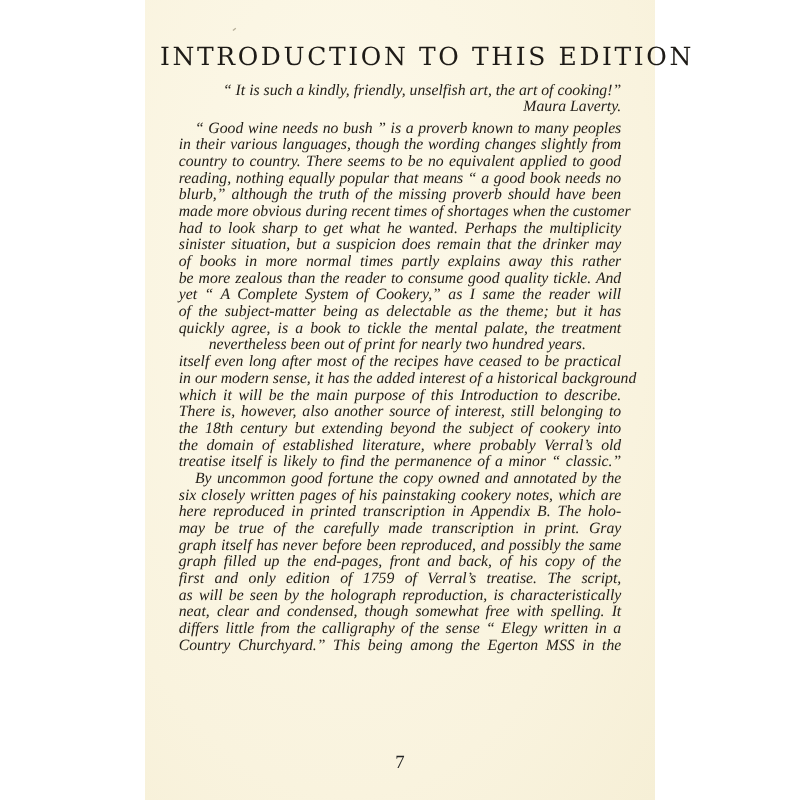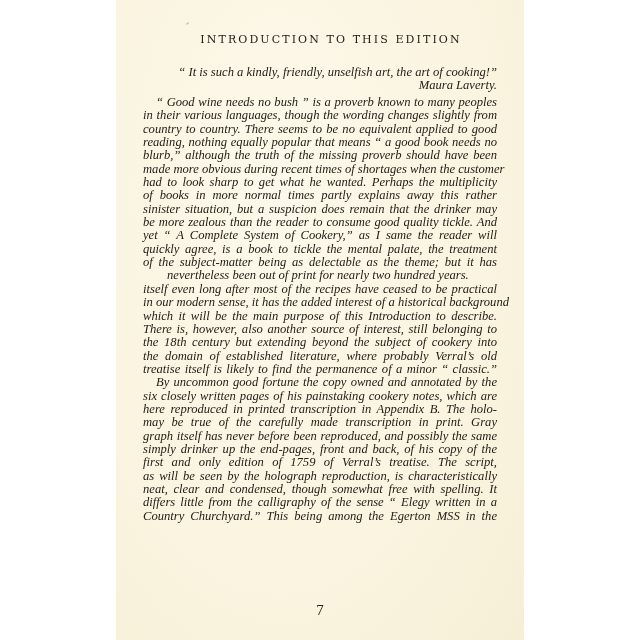--- a/index.html
+++ b/index.html
@@ -6,22 +6,22 @@
   body {
     width: 640px; height: 640px; background: #ffffff;
     position: relative; overflow: hidden;
   }
   .page {
     position: absolute; left: 116px; top: 0; width: 408px; height: 640px;
     background: #fbf6e4;
     background-image: radial-gradient(ellipse at 40% 30%, #fdf9ea 0%, #f9f3de 70%, #f6efd6 100%);
   }
   .title {
-    position: absolute; left: 40px; top: 33px; width: 350px;
-    font-family: "DejaVu Serif", serif; font-size: 11px; letter-spacing: 2.1px;
+    position: absolute; left: 12px; top: 33px; width: 350px;
+    font-family: "DejaVu Serif", serif; font-size: 20px; letter-spacing: 2.1px;
     color: #1e1b17; text-align: center; white-space: nowrap;
   }
   .body-text {
     position: absolute; left: 27px; width: 354px;
     font-family: "Liberation Serif", serif; font-style: italic;
     font-size: 12.6px; color: #24201a;
   }
   .line {
     height: 13.35px; line-height: 13.35px; white-space: nowrap;
     text-align: justify; text-align-last: justify; overflow: visible;
@@ -50,40 +50,40 @@
   </div>
 
   <div class="body-text main" id="main-text">
       <div class="line indent">“ Good wine needs no bush ” is a proverb known to many peoples</div>
       <div class="line">in their various languages, though the wording changes slightly from</div>
       <div class="line">country to country.  There seems to be no equivalent applied to good</div>
       <div class="line">reading, nothing equally popular that means “ a good book needs no</div>
       <div class="line">blurb,” although the truth of the missing proverb should have been</div>
       <div class="line">made more obvious during recent times of shortages when the customer</div>
       <div class="line">had to look sharp to get what he wanted.  Perhaps the multiplicity</div>
+      <div class="line">sinister situation, but a suspicion does remain that the drinker may</div>
       <div class="line">of books in more normal times partly explains away this rather</div>
-      <div class="line">sinister situation, but a suspicion does remain that the drinker may</div>
       <div class="line">be more zealous than the reader to consume good quality tickle.  And</div>
       <div class="line">yet “ A Complete System of Cookery,” as I same the reader will</div>
+      <div class="line">of the subject-matter being as delectable as the theme; but it has</div>
       <div class="line">quickly agree, is a book to tickle the mental palate, the treatment</div>
-      <div class="line">of the subject-matter being as delectable as the theme; but it has</div>
       <div class="line last">nevertheless been out of print for nearly two hundred years.</div>
       <div class="line">itself even long after most of the recipes have ceased to be practical</div>
       <div class="line">in our modern sense, it has the added interest of a historical background</div>
       <div class="line">which it will be the main purpose of this Introduction to describe.</div>
       <div class="line">There is, however, also another source of interest, still belonging to</div>
       <div class="line">the 18th century but extending beyond the subject of cookery into</div>
       <div class="line">the domain of established literature, where probably Verral’s old</div>
       <div class="line">treatise itself is likely to find the permanence of a minor “ classic.”</div>
       <div class="line indent">By uncommon good fortune the copy owned and annotated by the</div>
       <div class="line">six closely written pages of his painstaking cookery notes, which are</div>
       <div class="line">here reproduced in printed transcription in Appendix B.  The holo-</div>
       <div class="line">may be true of the carefully made transcription in print.  Gray</div>
       <div class="line">graph itself has never before been reproduced, and possibly the same</div>
-      <div class="line">simply drinker up the end-pages, front and back, of his copy of the</div>
+      <div class="line">graph filled up the end-pages, front and back, of his copy of the</div>
       <div class="line">first and only edition of 1759 of Verral’s treatise.  The script,</div>
       <div class="line">as will be seen by the holograph reproduction, is characteristically</div>
       <div class="line">neat, clear and condensed, though somewhat free with spelling.  It</div>
       <div class="line">differs little from the calligraphy of the sense “ Elegy written in a</div>
       <div class="line">Country Churchyard.”  This being among the Egerton MSS in the</div>
     </div>
 
   <div class="page-number">7</div>
 </div>
 

